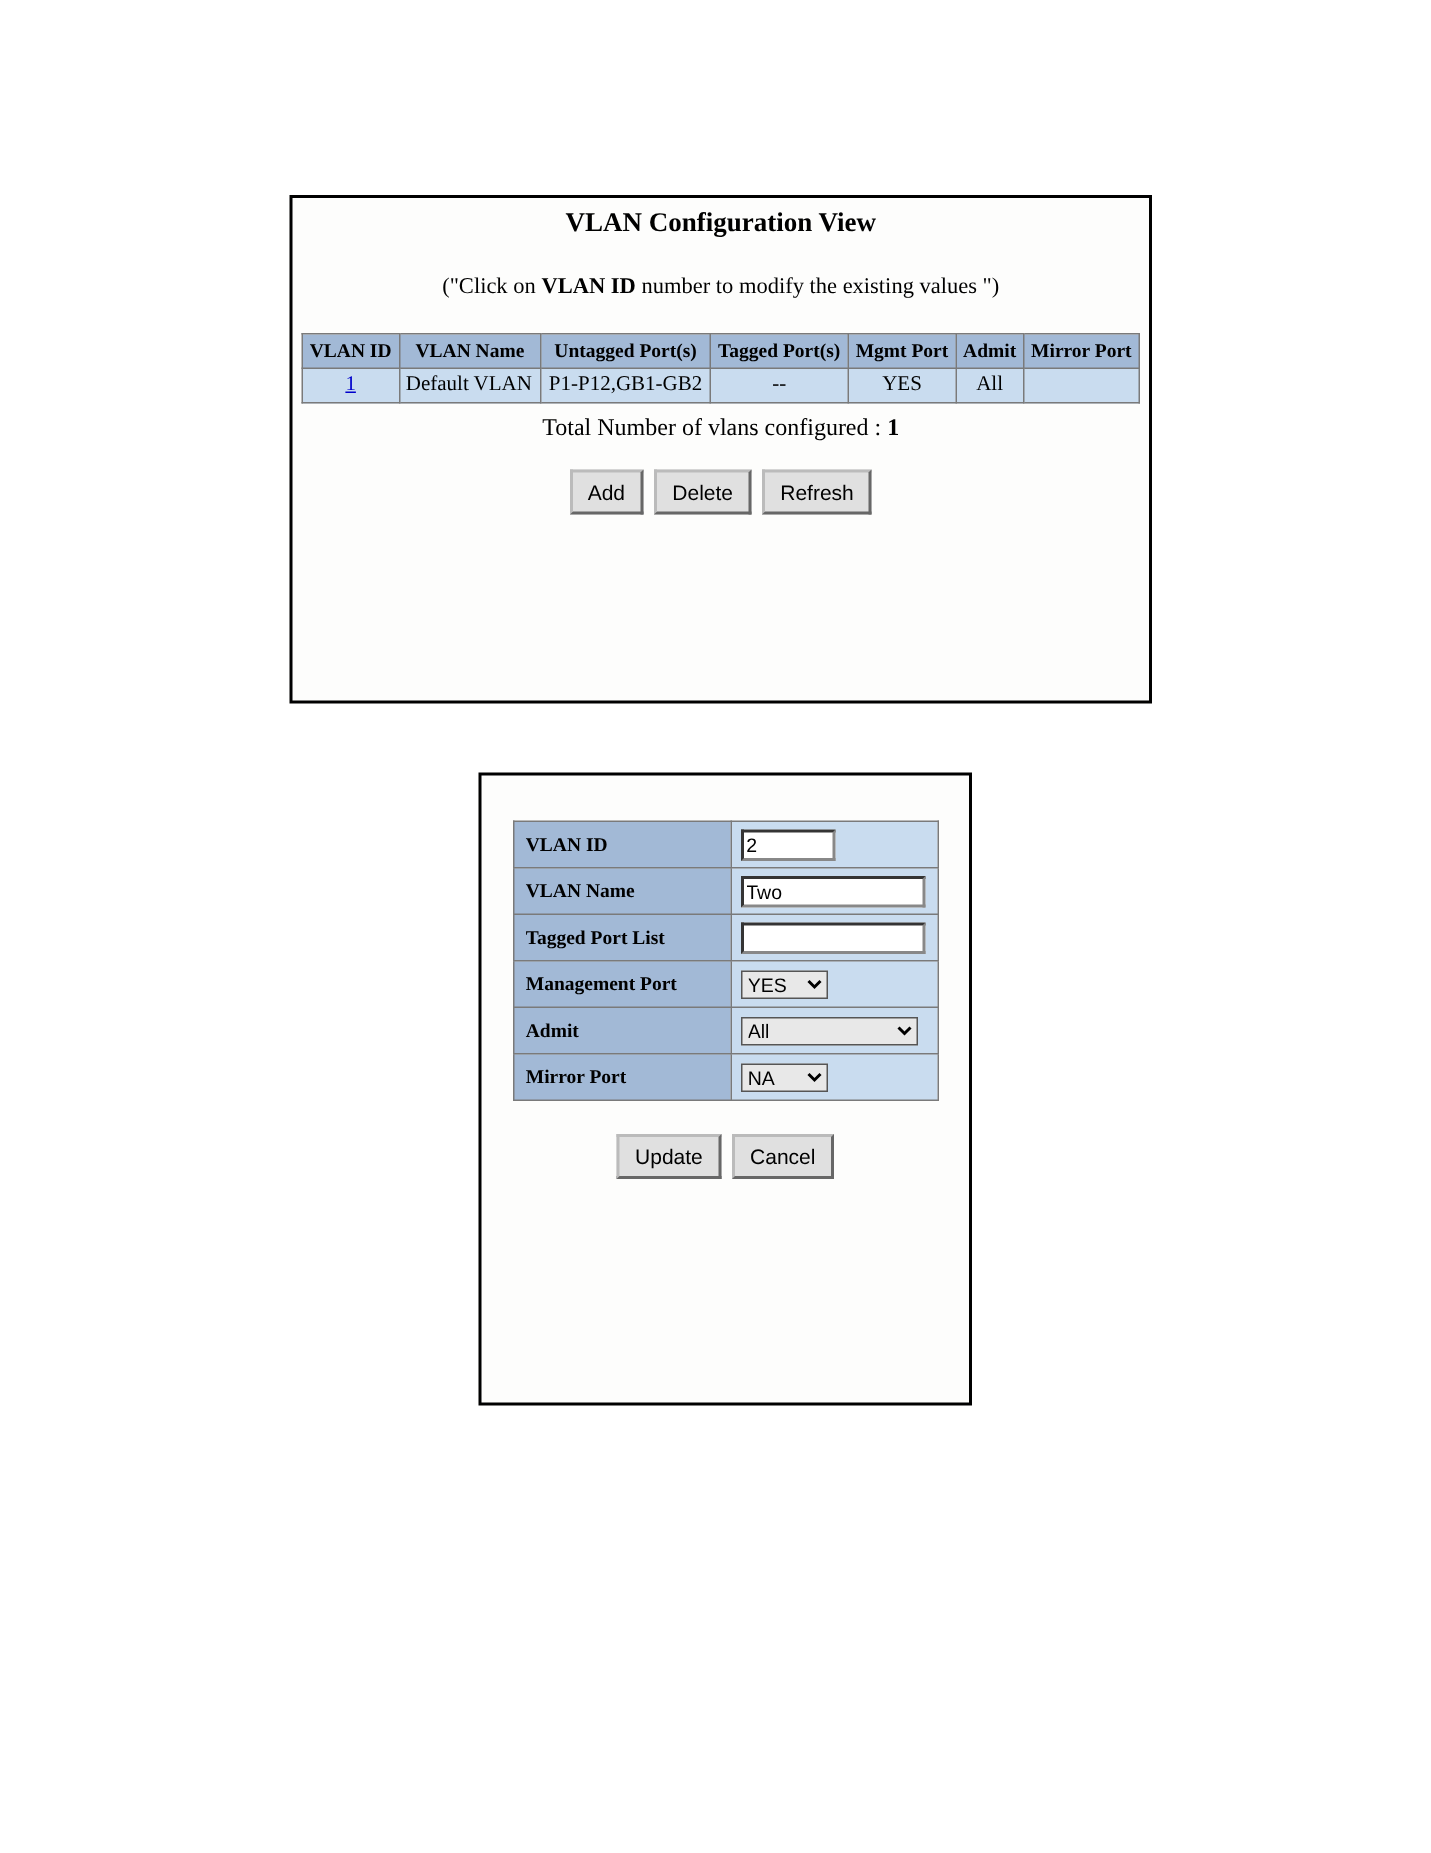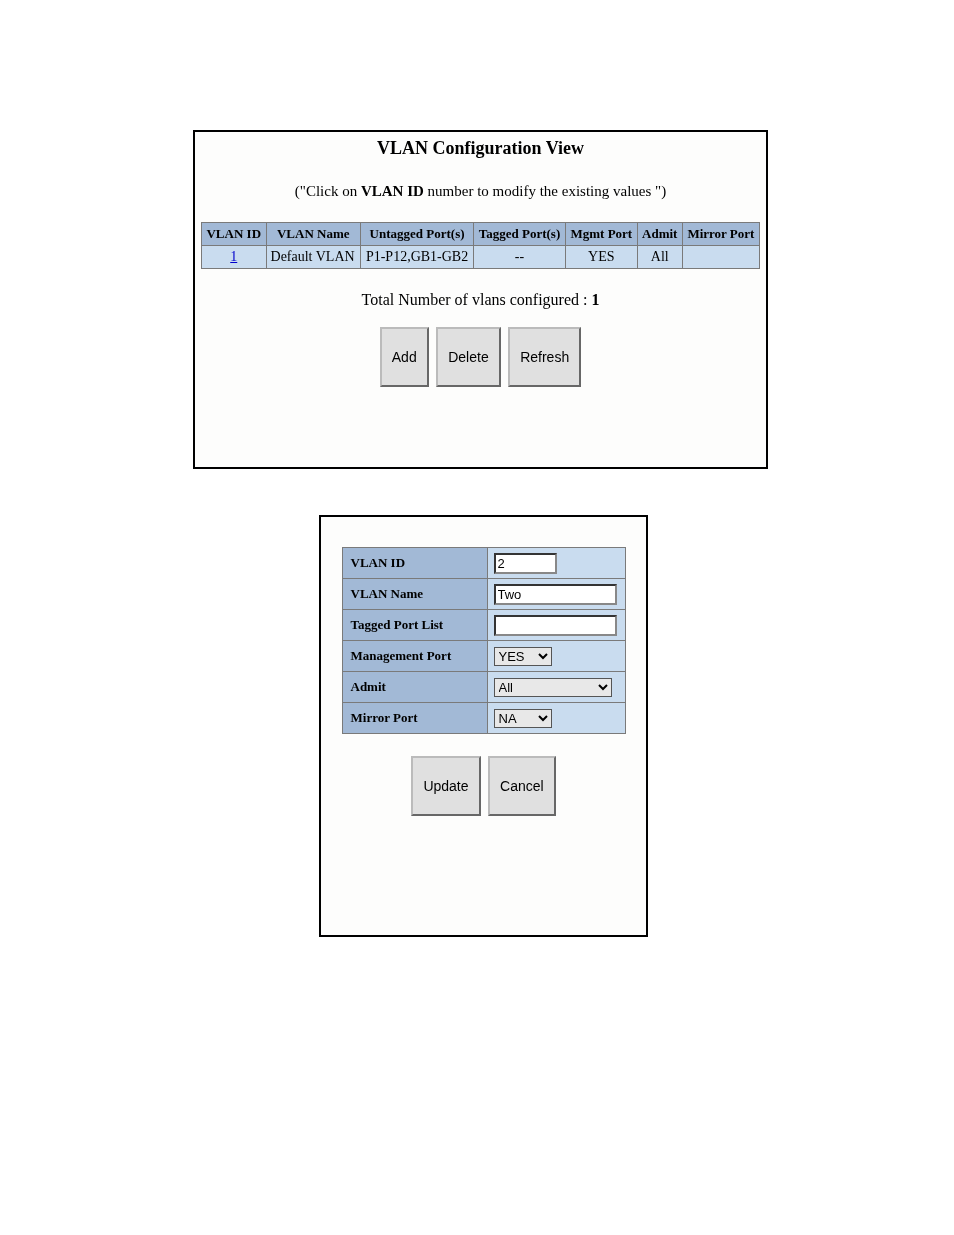--- a/index.html
+++ b/index.html
@@ -74,33 +74,33 @@
     text-align: center;
   }
   .id-link {
     color: #0000cc;
     text-decoration: underline;
     cursor: pointer;
   }
   .total-line {
     text-align: center;
     font-size: 16px;
-    padding: 22px 0 18px 0;
+    padding: 8px 0 18px 0;
   }
   .total-line .b { font-weight: bold; }
   .btn-row {
     text-align: center;
     padding-bottom: 10px;
   }
   button.ui-btn {
     font-family: Arial, sans-serif;
     font-size: 14px;
     background: #e0e0e0;
     border: 2px outset #bbb;
-    padding: 20px 10px;
+    padding: 5px 10px;
     margin: 0 2px;
     cursor: pointer;
   }
   
   table.form-tbl {
     border-collapse: collapse;
     margin: 30px auto 0 auto;
   }
   table.form-tbl td.label {
     background: #a2b9d6;

